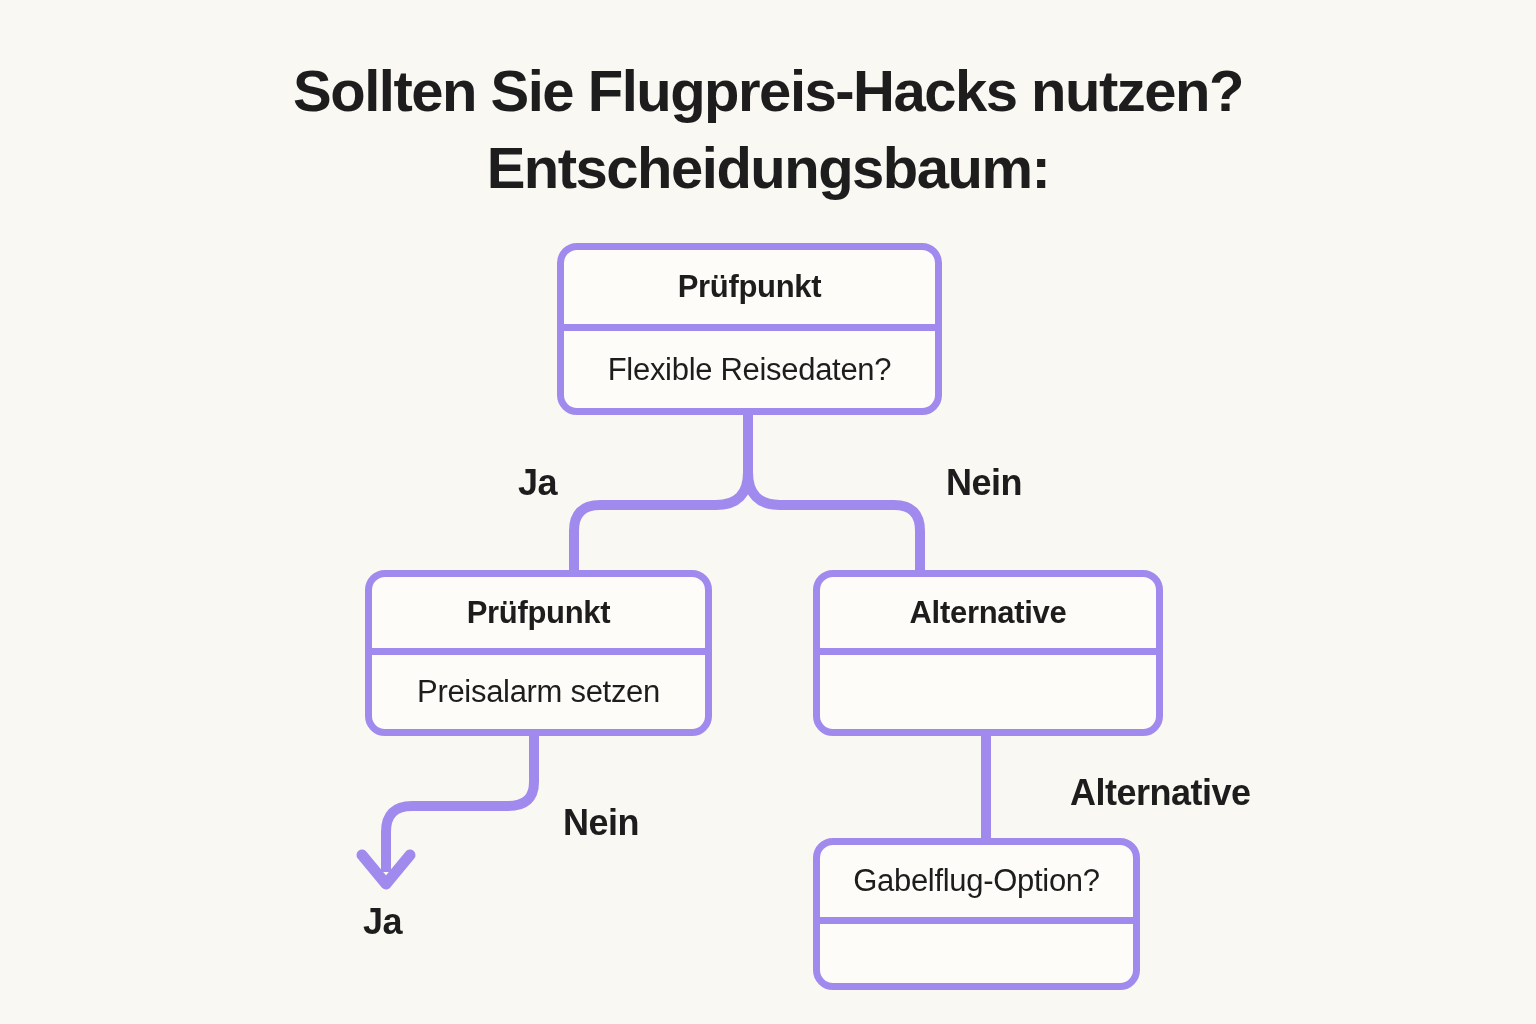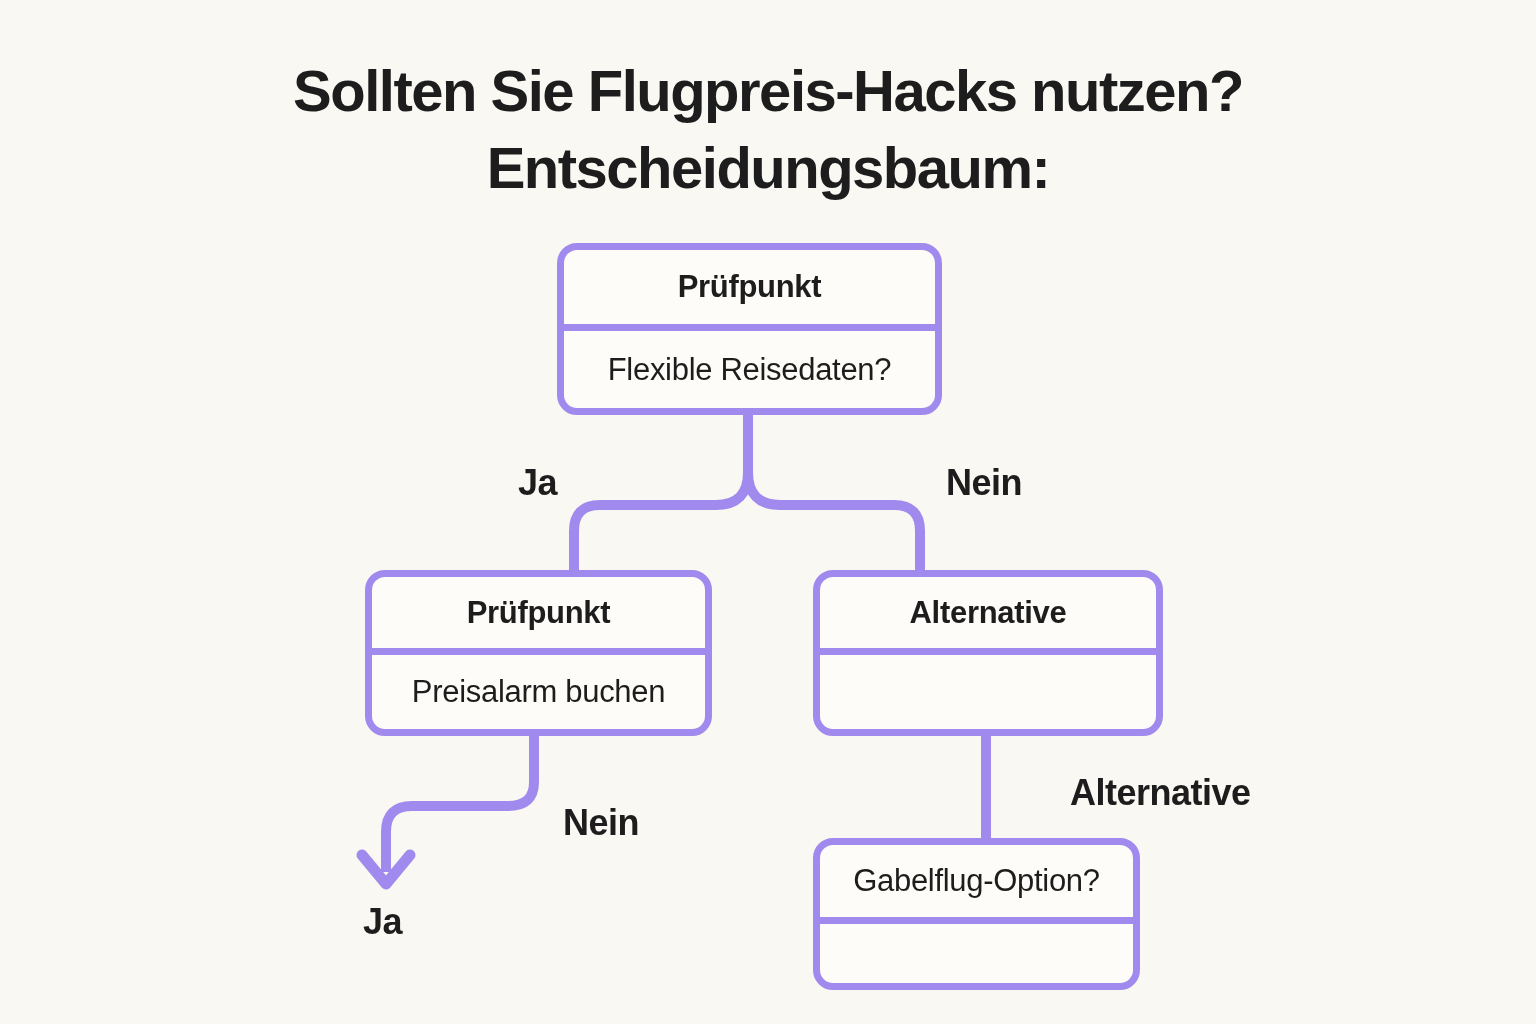--- a/index.html
+++ b/index.html
@@ -118,21 +118,21 @@
     <path class="edge-line" d="M986 732 L986 845"></path>
   </svg>
 
   <div class="node node-root">
     <div class="node-header">Prüfpunkt</div>
     <div class="node-body">Flexible Reisedaten?</div>
   </div>
 
   <div class="node node-left">
     <div class="node-header">Prüfpunkt</div>
-    <div class="node-body">Preisalarm buchen</div>
+    <div class="node-body">Preisalarm setzen</div>
   </div>
 
   <div class="node node-right">
     <div class="node-header">Alternative</div>
   </div>
 
   <div class="node node-bottom">
     <div class="node-header regular">Gabelflug-Option?</div>
   </div>
 

